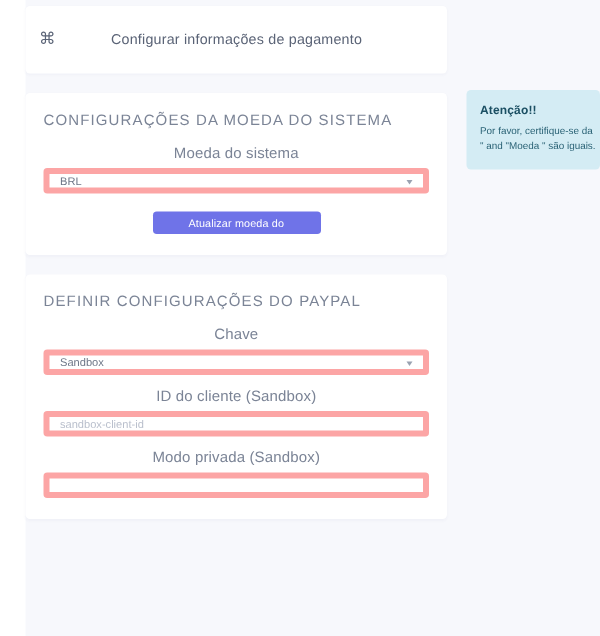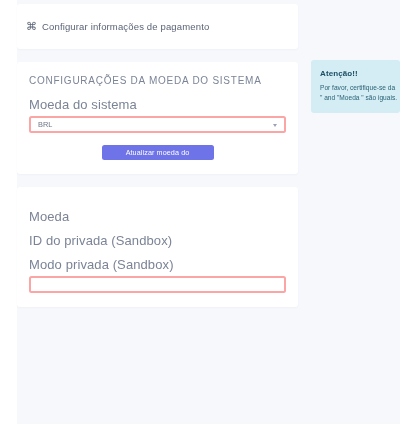--- a/index.html
+++ b/index.html
@@ -54,20 +54,21 @@
   .header-icon {
     font-size: 11px;
     color: #5a6376;
     margin-right: 5px;
     line-height: 1;
   }
   .header-title {
     font-size: 9.5px;
     color: #5a6376;
     letter-spacing: .15px;
+    margin-left: 32px;
   }
 
   
   .card {
     background: #ffffff;
     border-radius: 3px;
     margin-top: 13px;
     padding: 13px 12px 14px 12px;
     box-shadow: 0 1px 2px rgba(70,80,120,0.04);
   }
@@ -77,29 +78,30 @@
     letter-spacing: .75px;
     text-transform: uppercase;
     margin: 0 0 11px 0;
     font-weight: 400;
   }
   .field {
     margin-bottom: 9px;
   }
   .field:last-child { margin-bottom: 0; }
   .field-label {
-    font-size: 13px;
+    font-size: 10px;
     color: #7b8496;
     margin-bottom: 4px;
     letter-spacing: .1px;
+    text-align: center;
   }
   .control {
     position: relative;
     height: 17px;
-    border: 2px solid #fca5a5;
+    border: 4px solid #fca5a5;
     border-radius: 2.5px;
     background: #ffffff;
     display: flex;
     align-items: center;
     padding: 0 7px;
     box-sizing: border-box;
   }
   .control-value {
     font-size: 7.4px;
     color: #6d7687;
@@ -189,31 +191,39 @@
         </div>
       </div>
 
 
       <div class="btn-row">
         <button class="btn-primary">Atualizar moeda do sistema</button>
       </div>
     </div>
 
     <div class="card">
-
-      <div class="field">
-      </div>
-
-      <div class="field">
-        <div class="field-label">Moeda</div>
-      </div>
-
-
-      <div class="field">
-        <div class="field-label">ID do privada (Sandbox)</div>
+      <div class="section-title">DEFINIR CONFIGURAÇÕES DO PAYPAL</div>
+
+      <div class="field">
+      </div>
+
+      <div class="field">
+        <div class="field-label">Chave</div>
+        <div class="control">
+          <span class="control-value">Sandbox</span>
+          <span class="caret"></span>
+        </div>
+      </div>
+
+
+      <div class="field">
+        <div class="field-label">ID do cliente (Sandbox)</div>
+        <div class="control">
+          <span class="control-placeholder">sandbox-client-id</span>
+        </div>
       </div>
 
       <div class="field">
         <div class="field-label">Modo privada (Sandbox)</div>
         <div class="control">
           
         </div>
       </div>
     </div>
 

